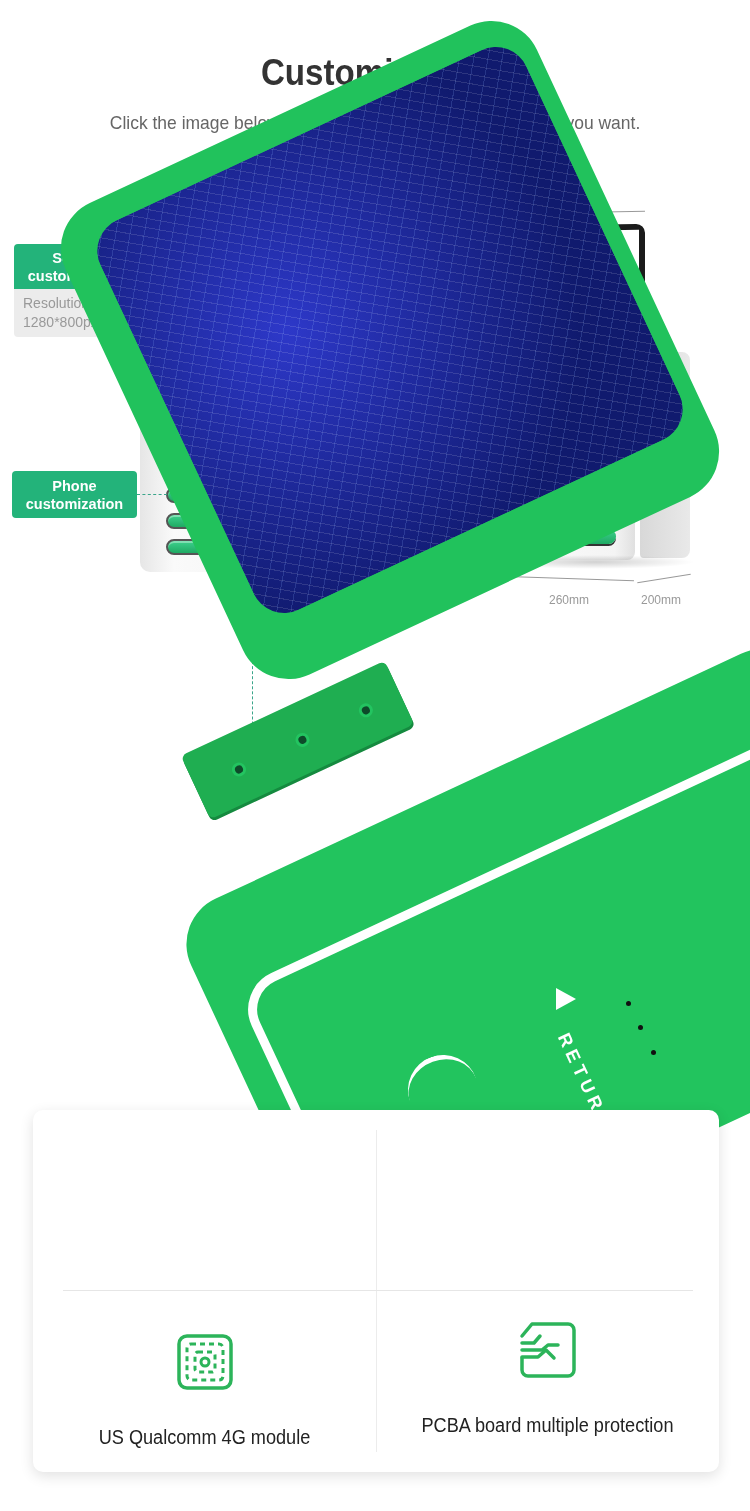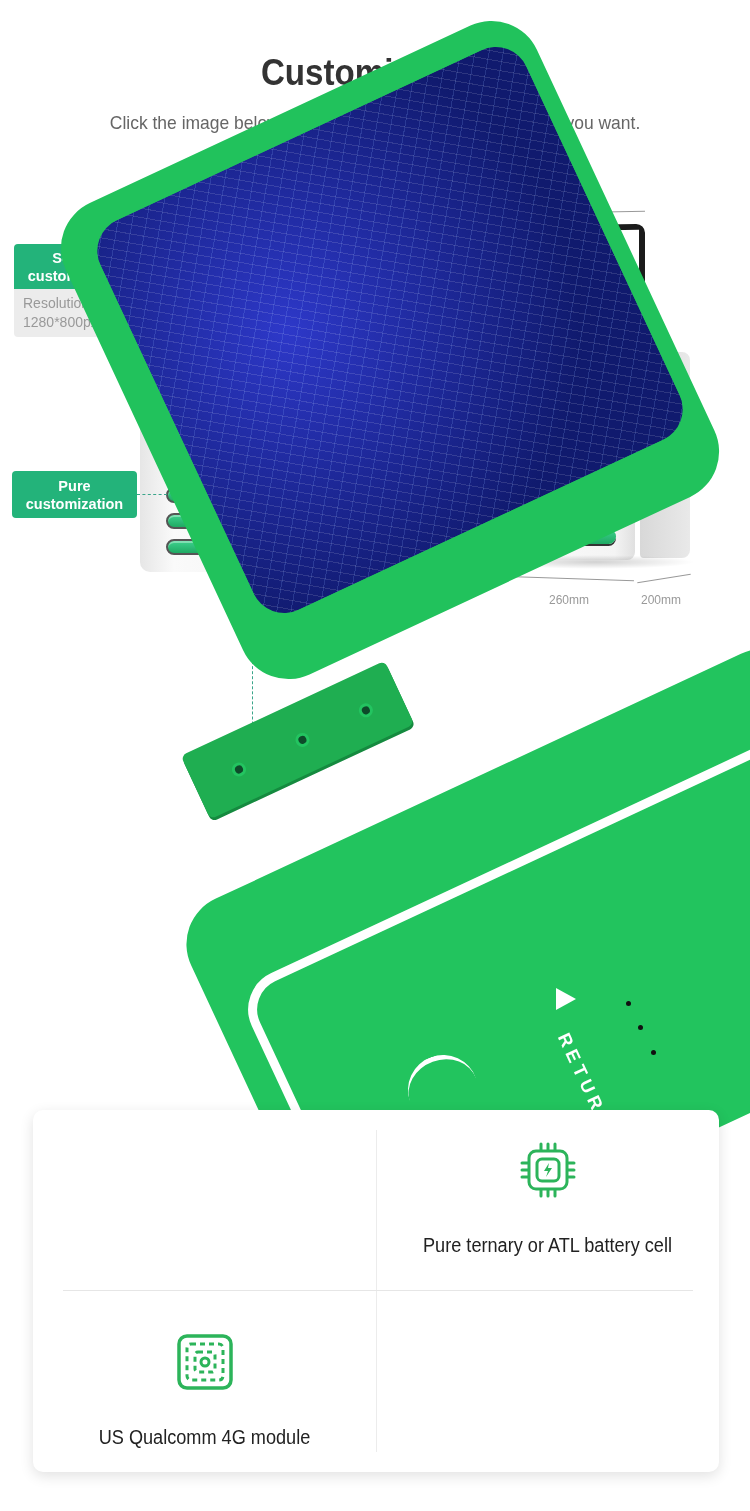--- a/index.html
+++ b/index.html
@@ -143,21 +143,21 @@
 <div class="dot" style="left:152px;top:264px;"></div>
 
 <div class="callout callout-station">
   <span><span>Station color</span><br><span>customization</span></span>
 </div>
 <div class="dash-v" style="left:377px;top:295px;height:162px;"></div>
 <div class="dash-h" style="left:295px;top:456px;width:83px;"></div>
 <div class="dot" style="left:288px;top:452px;"></div>
 
 <div class="callout callout-panel">
-  <span><span>Pure</span><br><span>customization</span></span>
+  <span><span>Phone</span><br><span>customization</span></span>
 </div>
 <div class="dash-h" style="left:137px;top:494px;width:30px;"></div>
 <div class="dash-v" style="left:197px;top:390px;height:108px;"></div>
 <div class="dot" style="left:193px;top:382px;"></div>
 <div class="dot" style="left:248px;top:492px;"></div>
 <div class="dash-v" style="left:252px;top:500px;height:290px;"></div>
 
 <div>
   <div class="screen-r">
     <div class="disp">
@@ -223,39 +223,39 @@
   <div class="pb-dot" style="left:651px;top:1050px;"></div>
   <span class="pb-return">RETUR</span>
   <div class="pb-arc"></div>
 </div>
 
 <div class="card">
   <div class="vdiv"></div>
   <div class="hdiv"></div>
 
 
-  <div class="feat" style="left:343px;top:0;">
-    <svg class="ico" viewBox="0 0 64 64">
-      <g fill="none" stroke="#2cb45a" stroke-width="3" stroke-linecap="round" stroke-linejoin="round">
-        <rect x="13" y="13" width="38" height="38" rx="7"></rect>
-        <rect x="21" y="21" width="22" height="22" rx="5"></rect>
-        <path d="M25 6v6 M32 6v6 M39 6v6 M25 52v6 M32 52v6 M39 52v6 M6 25h6 M6 32h6 M6 39h6 M52 25h6 M52 32h6 M52 39h6"></path>
-      </g>
-      <path d="M33 25 L28 33 H32 L30 39 L36 30 H32 Z" fill="#2cb45a"></path>
-    </svg>
-    <div class="lbl">Pure ternary or ATL battery cell</div>
-  </div>
 
   <div class="feat" style="left:0;top:192px;">
     <svg class="ico" viewBox="0 0 64 64">
       <g fill="none" stroke="#2cb45a" stroke-width="3.5" stroke-linecap="round">
         <rect x="6" y="6" width="52" height="52" rx="8"></rect>
       </g>
       <g fill="none" stroke="#2cb45a" stroke-width="3" stroke-dasharray="5 4">
         <rect x="14" y="14" width="36" height="36" rx="4"></rect>
         <rect x="22" y="22" width="20" height="20" rx="3"></rect>
       </g>
       <circle cx="32" cy="32" r="4" fill="none" stroke="#2cb45a" stroke-width="3"></circle>
     </svg>
     <div class="lbl">US Qualcomm 4G module</div>
   </div>
 
+  <div class="feat" style="left:343px;top:180px;">
+    <svg class="ico" viewBox="0 0 64 64">
+      <g fill="none" stroke="#2cb45a" stroke-width="3.5" stroke-linecap="round" stroke-linejoin="round">
+        <path d="M6 18 L16 6 H52 A6 6 0 0 1 58 12 V52 A6 6 0 0 1 52 58 H12 A6 6 0 0 1 6 52 V40"></path>
+        <path d="M6 25 H18 L24 18"></path>
+        <path d="M6 32 H26 L32 27 H42"></path>
+        <path d="M6 39 H22 L30 32 L38 40"></path>
+      </g>
+    </svg>
+    <div class="lbl">PCBA board multiple protection</div>
+  </div>
 </div>
 
 </body></html>

